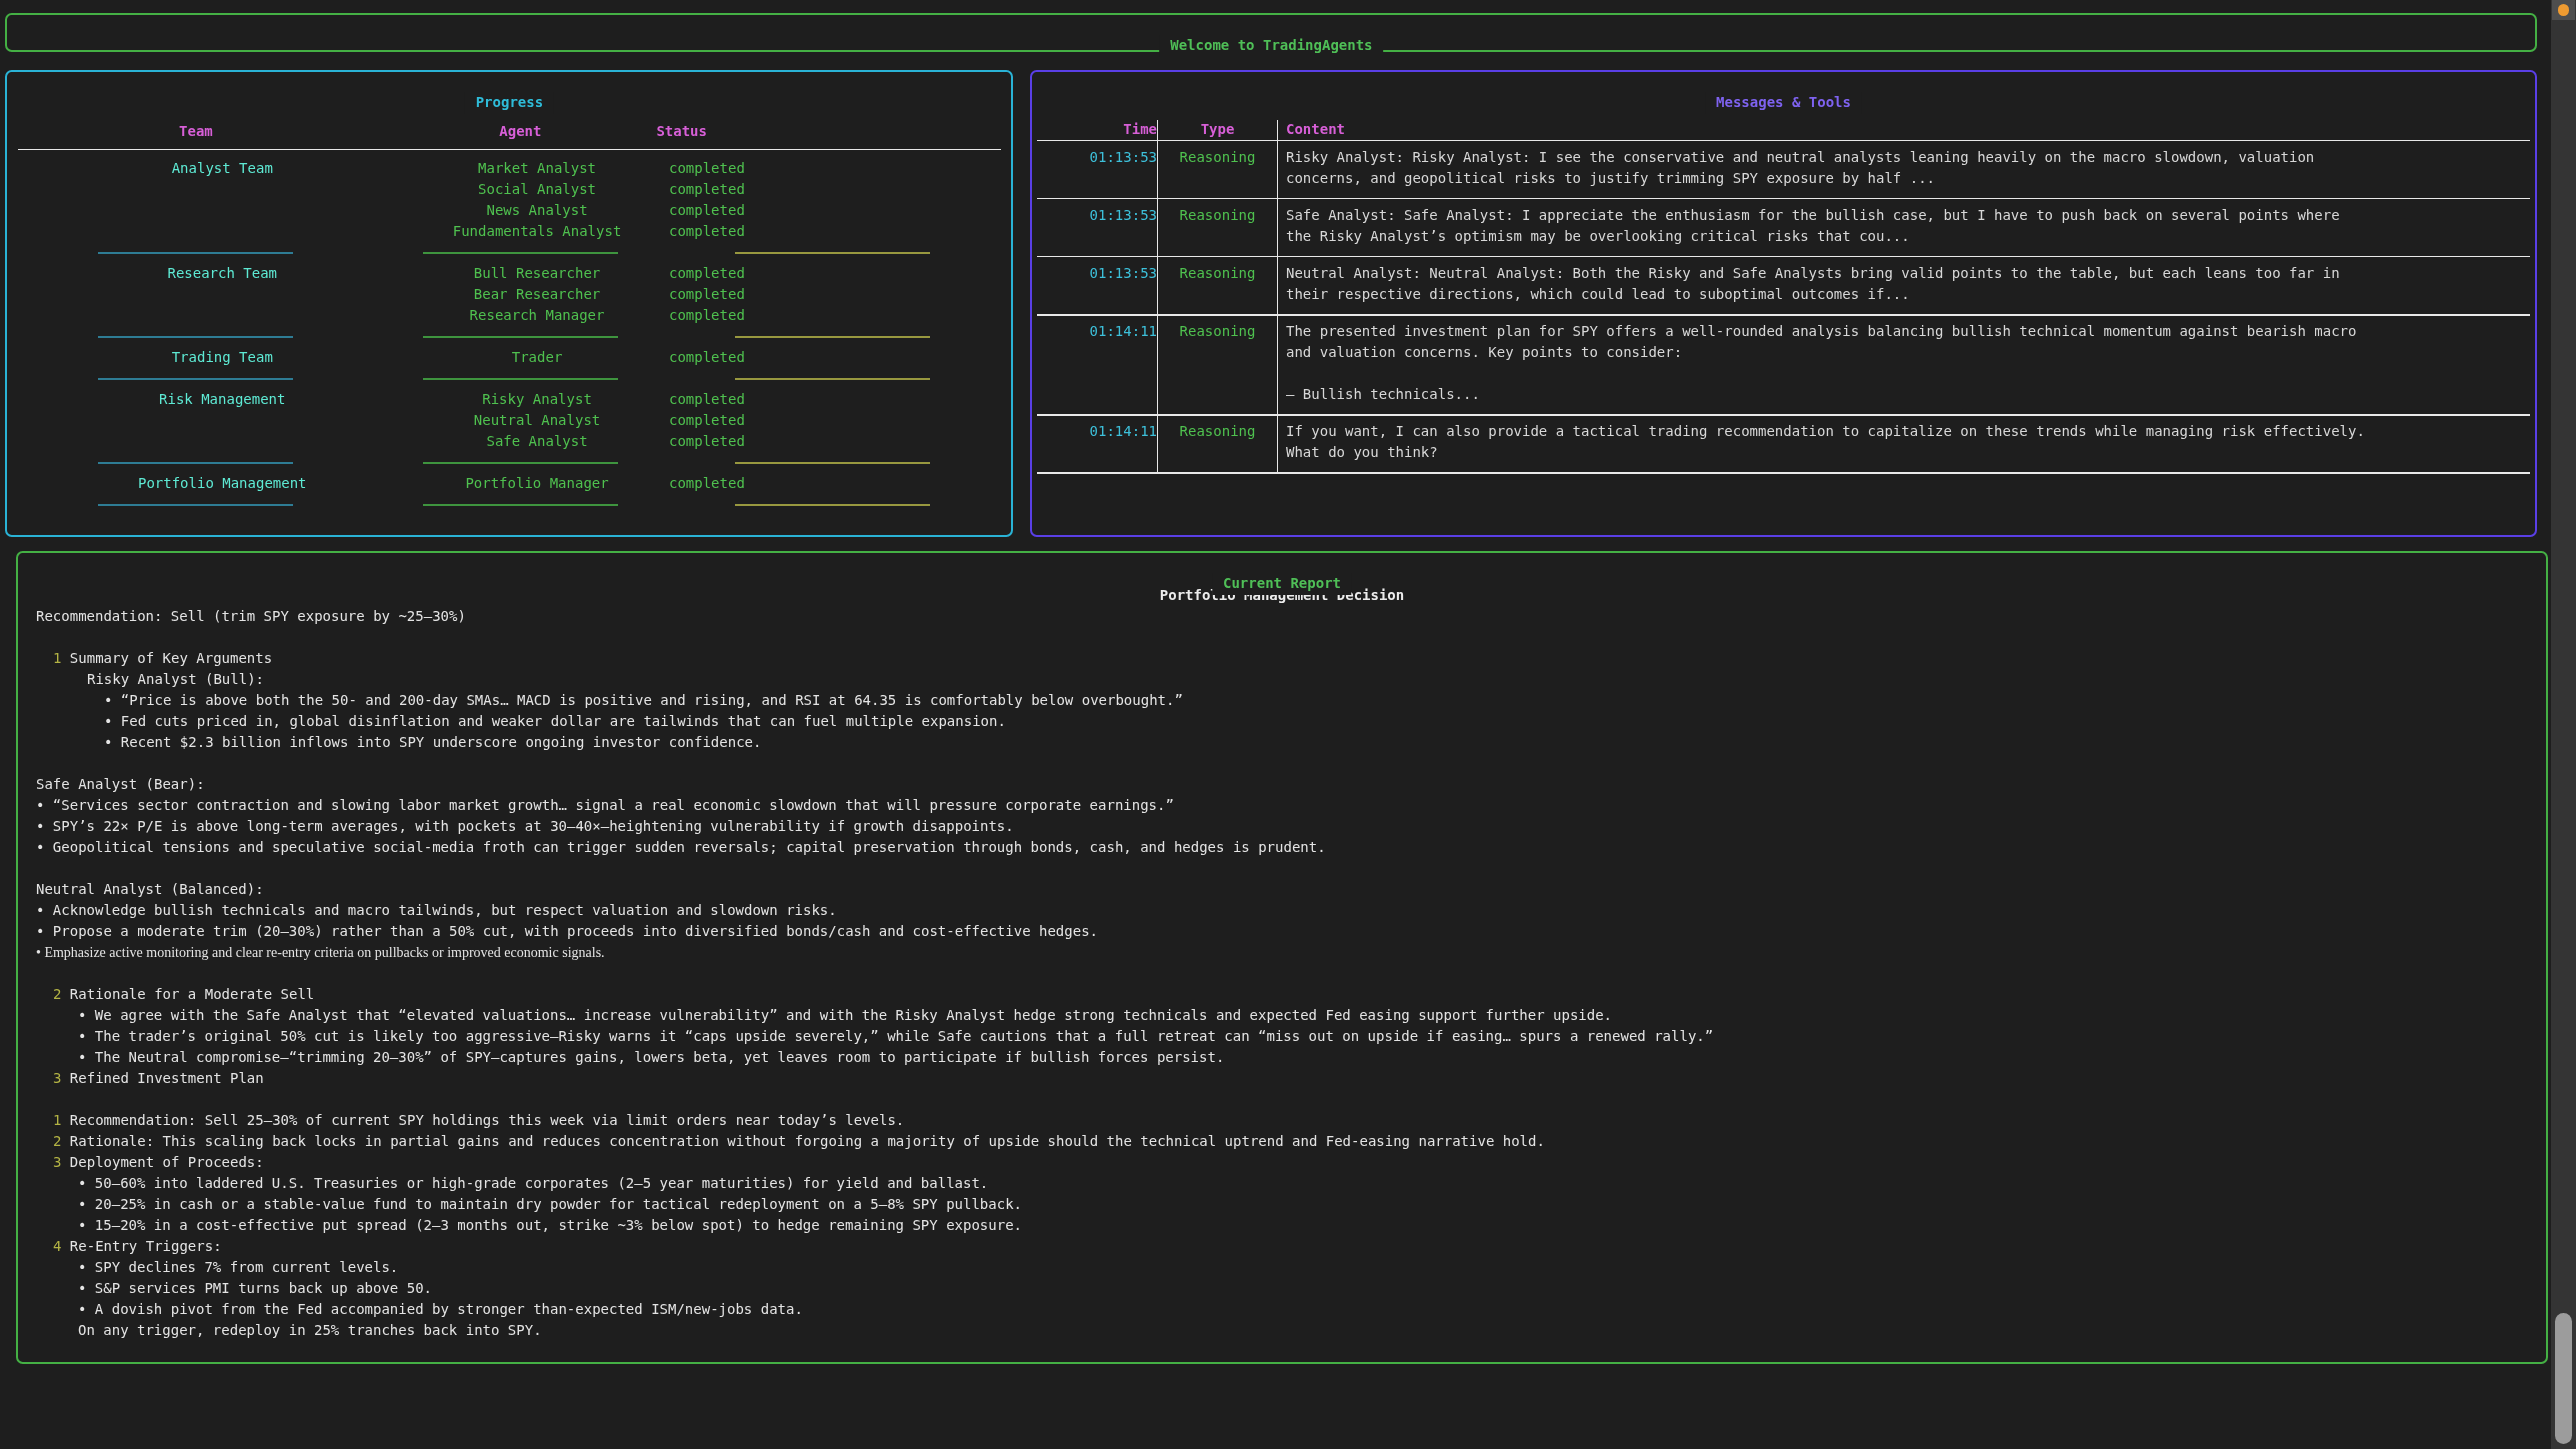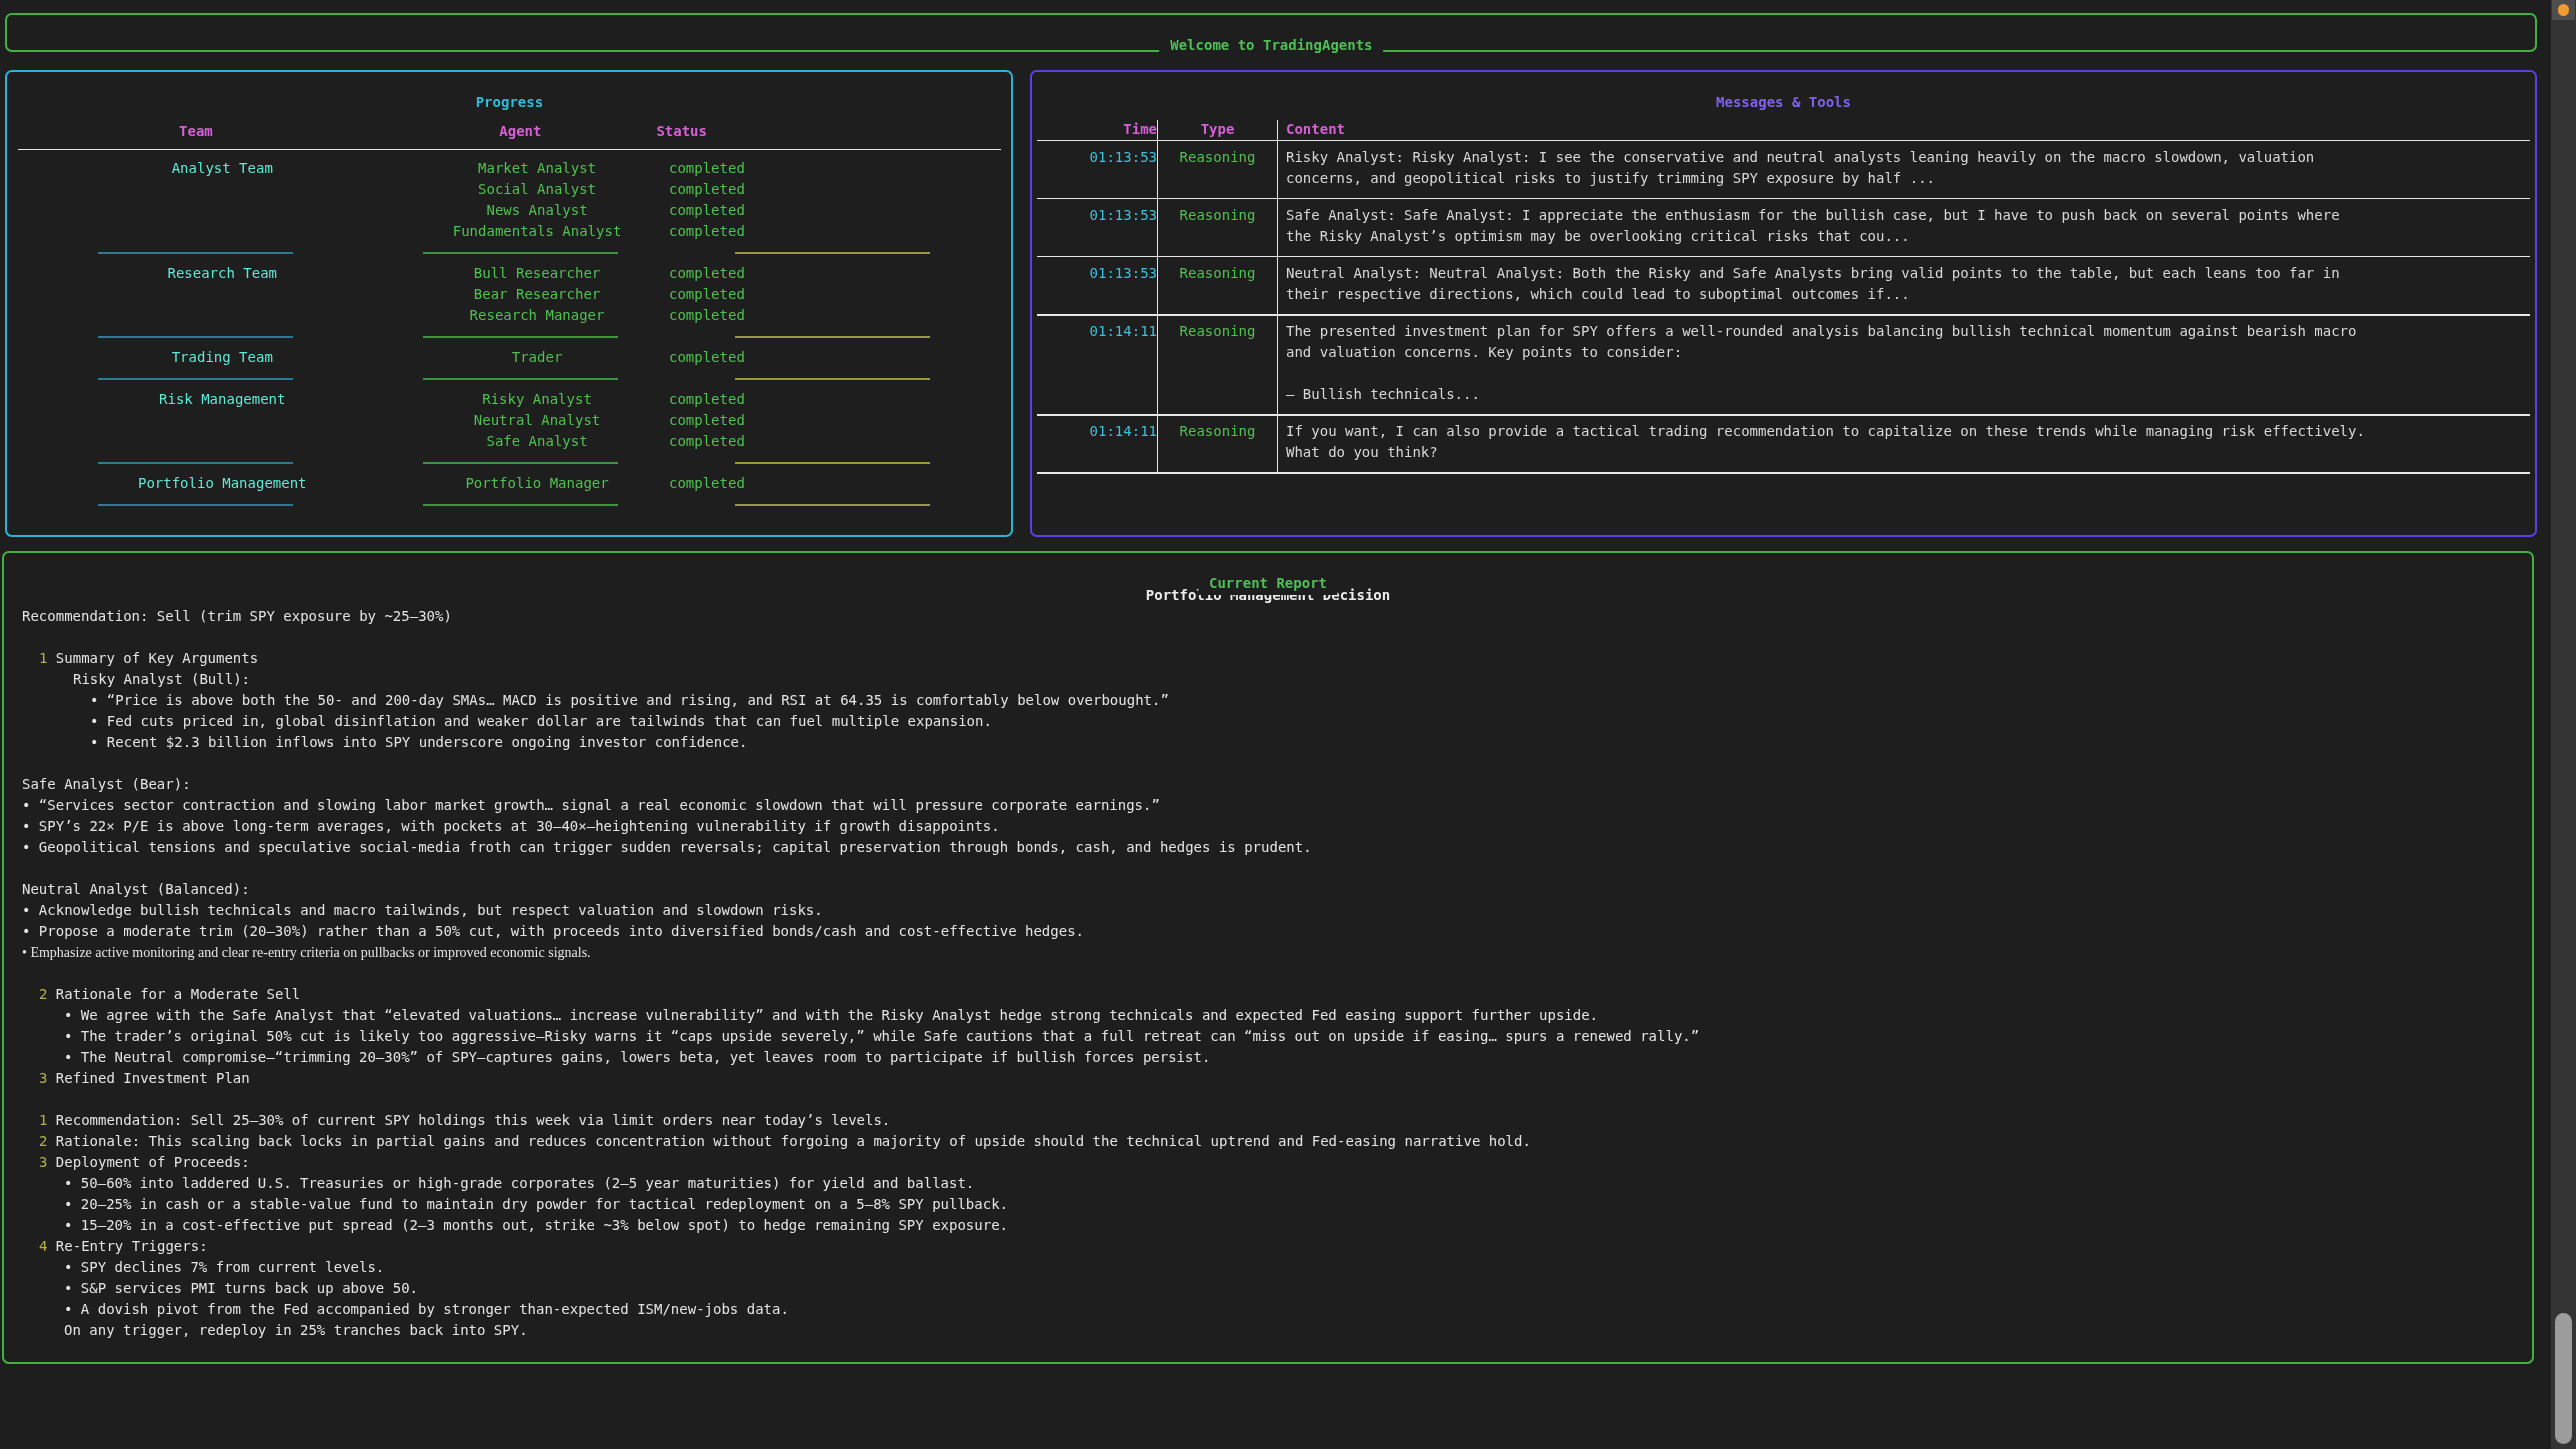--- a/index.html
+++ b/index.html
@@ -44,21 +44,21 @@
   .m-type{width:119px;text-align:center;border-right:1.3px solid #e8e8e8;padding:5.4px 0 9.4px 0;}
   .m-content{flex:1;padding:5.4px 6.7px 9.4px 8px;white-space:pre;}
   .m-hrow .m-time,.m-hrow .m-type{padding:1.3px 0 2.7px 0;}
   .m-hrow .m-content{padding:1.3px 6.7px 2.7px 8px;}
   .m-sep{height:1.3px;background:#e8e8e8;margin:0 5.4px;}
   .m-row .m-time{color:#3dc0da;}
   .m-row .m-type{color:#4fc14f;}
   .m-row .m-content{color:#d8d8d8;}
   .m-row div,.p-row div{line-height:21px;}
   
-  #report{left:2px;top:551px;width:2532px;height:813px;border-color:#44b044;}
+  #report{left:16px;top:551px;width:2532px;height:813px;border-color:#44b044;}
   #report .panel-title{color:#4fbf57;}
   .r-heading{text-align:center;font-weight:bold;color:#ececec;margin-top:32px;line-height:21px;}
   .r-body{padding-left:18px;padding-right:20px;}
   .r-line{line-height:21px;min-height:21px;white-space:pre;color:#e4e4e4;}
   .r-num{color:#b3b344;}
   
   #footer{left:5.4px;top:1451px;width:2532px;height:41px;border-color:#9a9a9a;
     display:flex;align-items:center;justify-content:center;}
   #footer .f-text{color:#ececec;font-weight:bold;}
   

